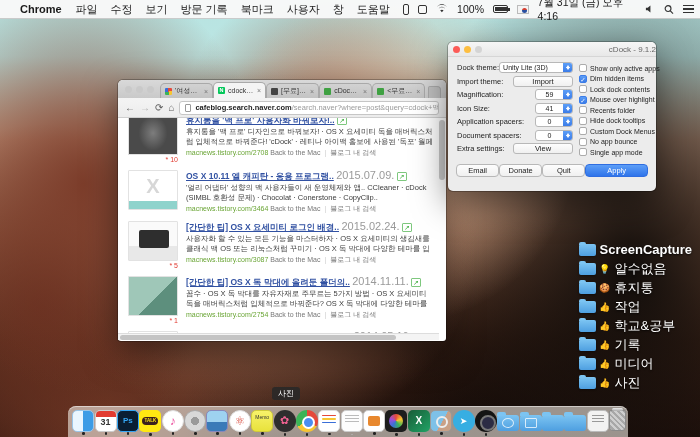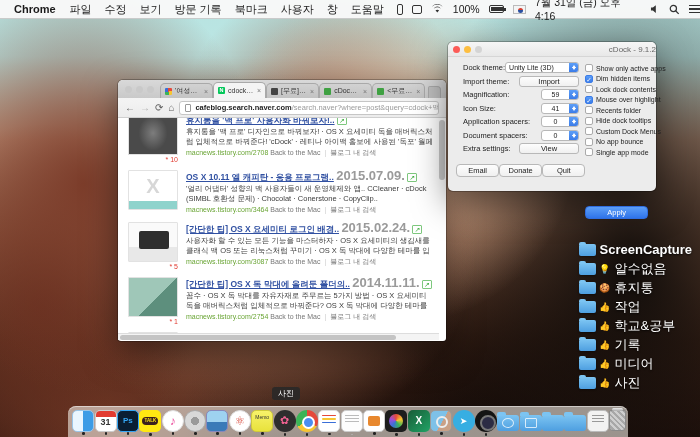--- a/index.html
+++ b/index.html
@@ -15,21 +15,21 @@
       radial-gradient(260px 240px at 56% 36%, rgba(228,182,150,.95), transparent 70%),
       radial-gradient(200px 160px at 47% 22%, rgba(150,100,80,.8), transparent 70%),
       radial-gradient(330px 430px at 90% 62%, rgba(14,11,9,.98), transparent 75%),
       radial-gradient(420px 300px at 68% 97%, rgba(24,13,9,.95), transparent 70%),
       radial-gradient(260px 200px at 15% 97%, rgba(120,60,40,.9), transparent 70%),
       linear-gradient(180deg,#b7e3e1 0%,#bce6e3 13%,#c9a086 32%,#9c6b50 55%,#55301f 78%,#2a140e 100%);
   }
 
   
   .menubar { position:absolute; left:0; top:0; right:0; height:19px; background:rgba(249,249,249,.96);
-    border-bottom:1px solid rgba(0,0,0,.18); display:flex; align-items:center; padding:0 0;
+    border-bottom:1px solid rgba(0,0,0,.18); display:flex; align-items:center; padding:0 6px;
     font-size:11px; color:#1a1a1a; z-index:50; }
   .menubar .apple { font-size:12px; margin-right:14px; }
   .menubar .appname { font-weight:bold; margin-right:14px; }
   .menubar .mitem { margin-right:13px; white-space:nowrap; }
   .mb-right { margin-left:auto; display:flex; align-items:center; gap:9px; font-size:10.5px; }
   .mb-ic { display:inline-block; }
   .ic-phone { width:7px; height:11px; border:1px solid #333; border-radius:2px; }
   .ic-pad { width:10px; height:9px; border:1px solid #333; border-radius:2px; }
   .ic-batt { width:16px; height:8px; border:1px solid #333; border-radius:2px; position:relative; background:linear-gradient(90deg,#333 0 100%) no-repeat 1px 1px/12px 4px; }
   .ic-batt::after { content:""; position:absolute; right:-3px; top:2px; width:2px; height:3px; background:#333; }
@@ -78,37 +78,37 @@
   .t2 { background:linear-gradient(#fff 78%, #8fd3cc 78%); position:relative; }
   .t2::after { content:"X"; position:absolute; left:0; right:0; top:4px; text-align:center; font-size:20px; color:#d7d7d7; font-weight:bold; }
   .t3 { background:linear-gradient(#fafafa 62%, #e8e8e8 62%); position:relative; }
   .t3::after { content:""; position:absolute; left:10px; top:8px; width:30px; height:18px; background:#2e2e2e; border-radius:2px; }
   .t4 { background:linear-gradient(135deg,#9fc7b8 0 55%, #5d8f7d 55%), #7ca793; }
   .t5 { background:linear-gradient(120deg,#3a6fa8 0 35%, #c24a3a 35% 60%, #success 0), linear-gradient(120deg,#3a6fa8 0 40%, #b0483a 40% 70%, #4a7f5a 70%); }
   .badge { text-align:right; font-size:7px; color:#e0392f; padding-top:1px; }
   .rbody { flex:1; min-width:0; }
   .rtitle { font-size:8.5px; line-height:11px; white-space:nowrap; overflow:hidden; }
   .rtitle a { color:#3151a2; font-weight:bold; text-decoration:underline; }
-  .rdate { color:#9a9a9a; font-size:13px;font-weight:bold; }
+  .rdate { color:#9a9a9a; font-size:11px; }
   .ext { color:#3fae3f; font-size:7px; border:1px solid #7ec87e; border-radius:1px; padding:0 1px; }
   .rdesc { font-size:7.5px; line-height:10px; color:#3c3c3c; height:20px; overflow:hidden; margin-top:1px; }
   .rsrc { font-size:7px; margin-top:1px; white-space:nowrap; overflow:hidden; }
   .rsrc .grn { color:#6aa535; }
   .rsrc .src2 { color:#777; }
   .rsrc .sep { color:#ccc; margin:0 2px; }
   .vscroll { position:absolute; right:1px; top:40px; width:6px; height:60px; background:#c9c9c9; border-radius:3px; }
   .hscroll { position:absolute; left:0; right:7px; bottom:1px; height:7px; background:#f4f4f4; border-top:1px solid #ddd; }
   .hscroll i { position:absolute; left:2px; top:1px; height:5px; width:86%; background:#c4c4c4; border-radius:3px; display:block; }
 
   
   .cdock { left:448px; top:42px; width:208px; height:149px; background:#ececec; border-radius:5px; z-index:40; }
   .cd-title { height:15px; display:flex; align-items:center; padding:0 5px; border-bottom:1px solid #d6d6d6;
     background:linear-gradient(#f6f6f6,#e8e8e8); border-radius:5px 5px 0 0; position:relative; }
   .cd-title .name { position:absolute; left:0; right:0; text-align:right; font-size:8px; color:#666; }
-  .cd-body { display:flex; padding:5px 7px 0 15px; gap:6px; }
+  .cd-body { display:flex; padding:5px 7px 0 9px; gap:6px; }
   .cd-left { width:116px; }
   .row { display:flex; align-items:center; justify-content:space-between; height:11px; margin-bottom:2.5px; }
   .flabel { font-size:7.5px; color:#222; white-space:nowrap; }
   .popup { display:flex; align-items:stretch; border:1px solid #b8b8b8; border-radius:3px; background:#fff; height:11px; overflow:hidden; }
   .popup .val { font-size:7px; color:#222; padding:0 3px; display:flex; align-items:center; white-space:nowrap; }
   .stepbtn { width:9px; background:linear-gradient(#5c9ef7,#3b7ce8); position:relative; flex:none; }
   .stepbtn::before { content:""; position:absolute; left:2.5px; top:2px; border-left:2px solid transparent; border-right:2px solid transparent; border-bottom:3px solid #fff; }
   .stepbtn::after { content:""; position:absolute; left:2.5px; bottom:2px; border-left:2px solid transparent; border-right:2px solid transparent; border-top:3px solid #fff; }
   .pop-wide { width:88px; justify-content:space-between; }
   .pop-narrow { width:38px; justify-content:space-between; }
@@ -117,21 +117,21 @@
     font-size:7.5px; color:#222; height:11px; display:flex; align-items:center; justify-content:center; }
   .btn.w { width:60px; }
   .cd-right { flex:1; padding-top:1px; }
   .cb { display:flex; align-items:center; gap:3px; height:10.5px; }
   .cb .box { width:8px; height:8px; border:1px solid #ababab; border-radius:2px; background:#fff; flex:none;
     font-size:6.5px; color:#fff; text-align:center; line-height:7px; }
   .cb .box.on { background:linear-gradient(#5c9ef7,#3b7ce8); border-color:#3b7ce8; }
   .cb .lb { font-size:7px; color:#222; white-space:nowrap; }
   .cd-buttons { display:flex; justify-content:flex-start; padding:6px 8px 0 8px; }
   .cd-buttons .btn { width:44px; height:13px; border-radius:4px; }
-  .btn.primary { background:linear-gradient(#5c9ef7,#2f74ea); color:#fff; border-color:#2f6de0; width:64px;margin-top:42px; }
+  .btn.primary { background:linear-gradient(#5c9ef7,#2f74ea); color:#fff; border-color:#2f6de0; width:64px; }
 
   
   .dfolders { position:absolute; right:8px; top:240px; z-index:5; }
   .drow { display:flex; align-items:center; gap:4px; height:19px; }
   .fico { width:17px; height:12px; background:linear-gradient(#7cc4f2,#4e9fe0); border-radius:2px; position:relative; flex:none; box-shadow:0 1px 2px rgba(0,0,0,.4); }
   .fico::before { content:""; position:absolute; left:0; top:-2px; width:7px; height:3px; background:#7cc4f2; border-radius:2px 2px 0 0; }
   .drow .emo { font-size:9px; width:11px; text-align:center; flex:none; }
   .drow .lab { font-size:13px; color:#fff; text-shadow:0 1px 2px rgba(0,0,0,.85); white-space:nowrap; }
 
   

